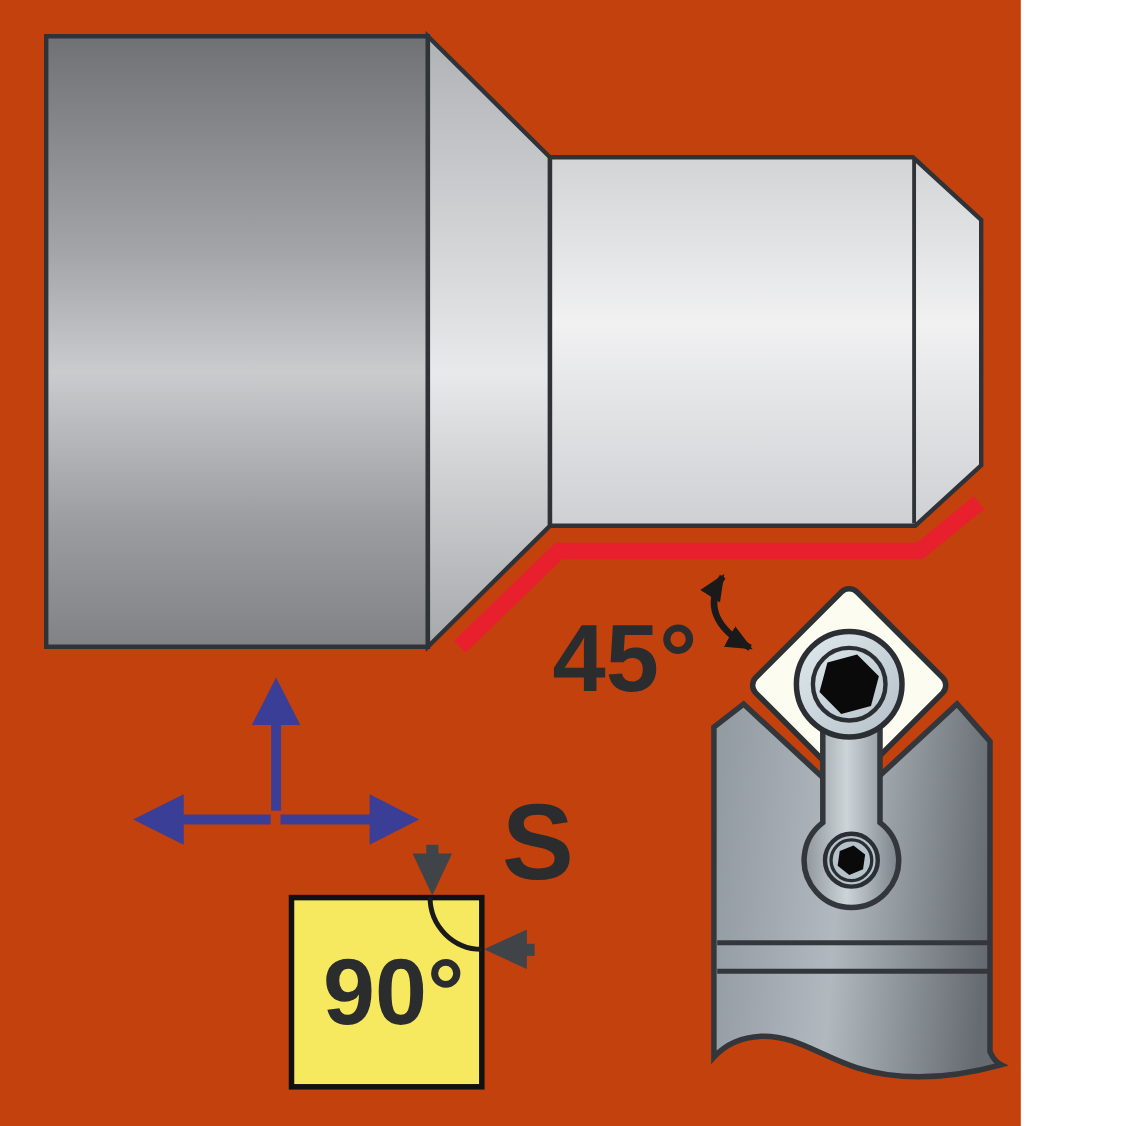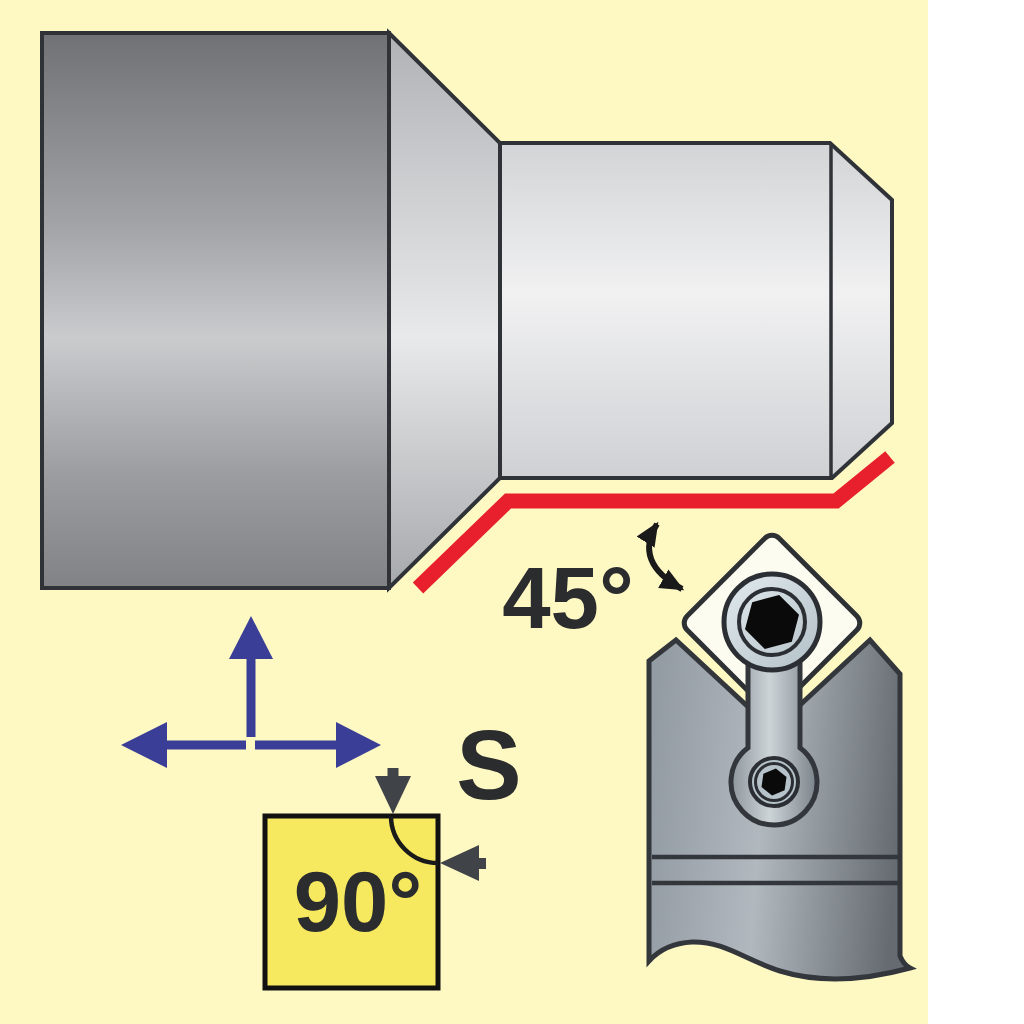--- a/index.html
+++ b/index.html
@@ -7,21 +7,21 @@
     padding: 0;
     background: #ffffff;
     width: 1024px;
     height: 1024px;
     overflow: hidden;
   }
   .stage {
     position: relative;
     width: 928px;
     height: 1024px;
-    background: #fef9c3;
+    background: #c2410c;
   }
   svg { display: block; }
   .label-text {
     font-family: "Liberation Sans", "DejaVu Sans", sans-serif;
     font-weight: bold;
     fill: #2b2c2e;
   }
   .angle-45 { font-size: 87px; }
   .angle-90 { font-size: 85px; }
   .shape-s  { font-size: 98px; letter-spacing: -2px; }

